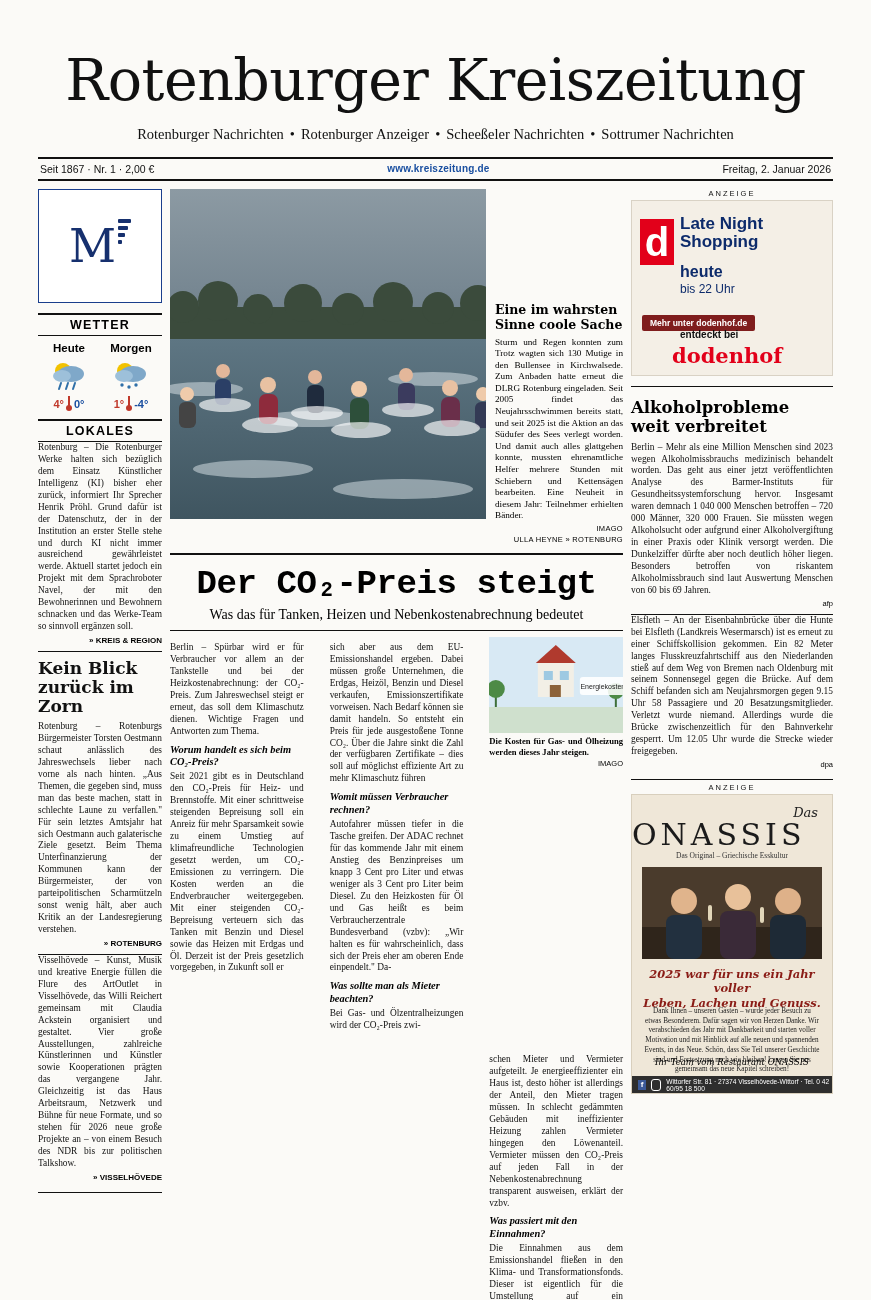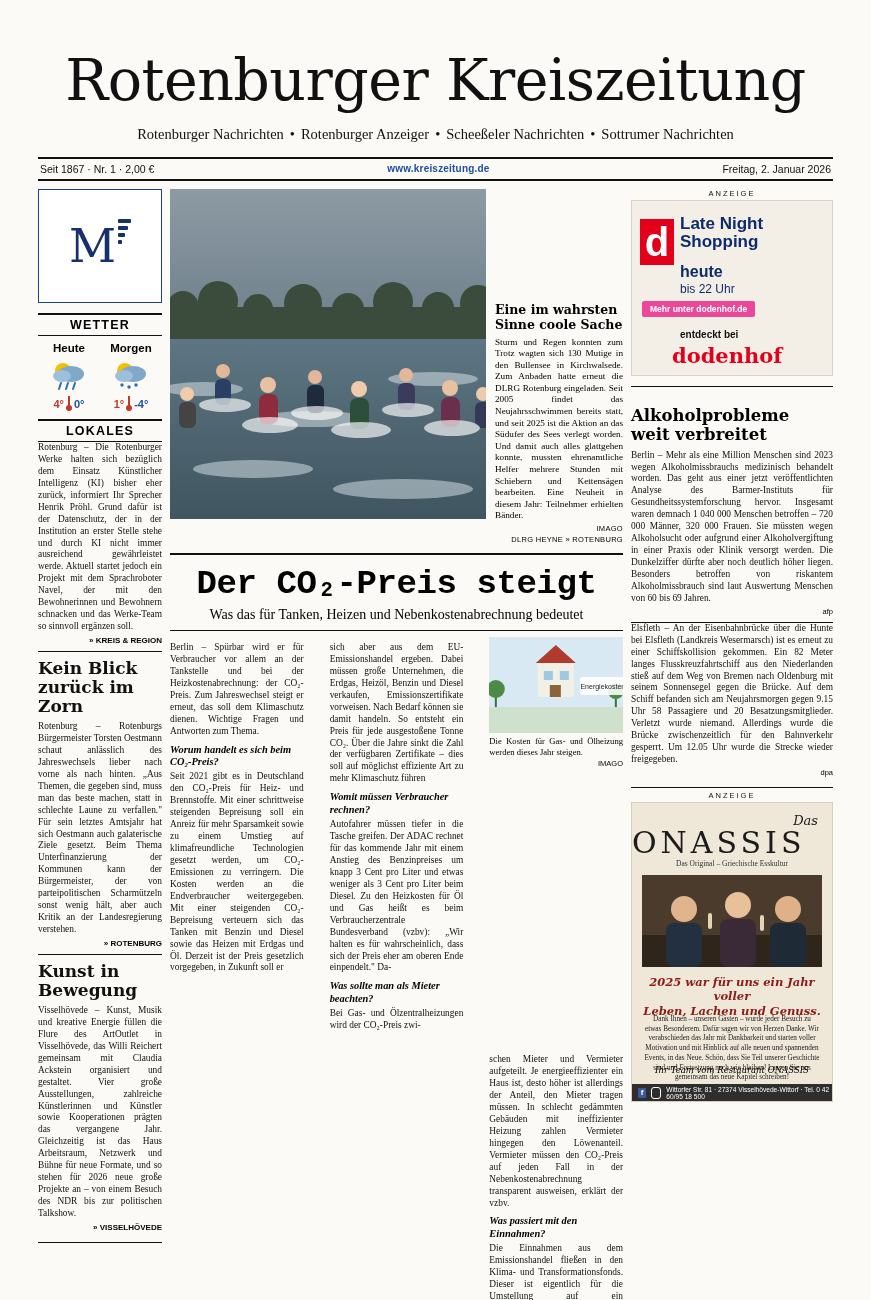--- a/index.html
+++ b/index.html
@@ -94,48 +94,48 @@
   }
   .thin-rule{border-top:1px solid #111;}
 
   .three{display:flex;gap:26px;margin-top:6px;}
   .three>div{flex:1;}
   .sub-head{
     font-family:Liberation Serif, serif;font-weight:bold;font-style:italic;font-size:10.4px;
     line-height:1.2;margin:6px 0 3px;
   }
   .img-cap{font-family:"Liberation Serif", serif;font-size:8.6px;line-height:1.25;text-align:justify;margin-top:3px;}
-  .img-cap b{font-weight:normal;}
+  .img-cap b{font-weight:bold;}
   .dpa{font-family:"Liberation Sans", sans-serif;font-size:7.5px;text-align:right;margin-top:2px;}
 
   
   .house-ill{width:100%;height:96px;background:linear-gradient(#cfe4f2,#eaf3f8);position:relative;overflow:hidden;}
 
   
   .anz-label{
     font-family:"Liberation Sans", sans-serif;font-size:7.5px;letter-spacing:2px;text-align:center;
     color:#111;padding-bottom:2px;
   }
   .ad-dodenhof{
     background:#f4efe6;border:1px solid #d9d2c5;height:174px;position:relative;overflow:hidden;
   }
   .d-badge{
     position:absolute;left:8px;top:18px;width:34px;height:46px;background:#e2001a;color:#fff;
     font-family:"Liberation Sans", sans-serif;font-weight:bold;font-size:40px;line-height:46px;text-align:center;
   }
   .ad-ln{position:absolute;left:48px;top:14px;color:#0d2b6b;font-family:"Liberation Sans", sans-serif;font-weight:bold;font-size:17px;line-height:1.08;}
   .ad-heute{position:absolute;left:48px;top:62px;color:#0d2b6b;font-family:"Liberation Sans", sans-serif;font-weight:bold;font-size:16px;}
   .ad-bis{position:absolute;left:48px;top:81px;color:#0d2b6b;font-family:"Liberation Sans", sans-serif;font-size:12px;}
-  .ad-more{position:absolute;left:10px;top:100px;background:#ec4899;color:#fff;font-family:"Liberation Sans", sans-serif;
+  .ad-more{position:absolute;left:10px;top:114px;background:#7f1d1d;color:#fff;font-family:"Liberation Sans", sans-serif;
            font-size:8.5px;font-weight:bold;padding:3px 8px;border-radius:2px;}
   .ad-entd{position:absolute;left:48px;top:128px;color:#111;font-family:"Liberation Sans", sans-serif;font-size:10px;font-weight:bold;}
   .ad-dod{position:absolute;left:40px;top:142px;color:#e2001a;font-family:"DejaVu Serif", serif;font-weight:bold;font-size:21px;}
 
   .right-head{
-    font-family:"DejaVu Serif", serif;font-weight:bold;font-size:16.5px;line-height:1.14;margin:20px 0 5px;
+    font-family:"DejaVu Serif", serif;font-weight:bold;font-size:16.5px;line-height:1.14;margin:12px 0 5px;
   }
   .rc-cols{display:flex;gap:8px;}
   .rc-cols>div{flex:1;}
 
   
   .ad-onassis{
     background:#efe7d8;border:1px solid #d8cfbd;height:298px;position:relative;overflow:hidden;
   }
   .on-das{position:absolute;right:14px;top:10px;font-family:"DejaVu Serif", serif;font-style:italic;font-size:13px;color:#222;}
   .on-title{position:absolute;left:0;right:0;top:22px;text-align:left;font-family:"DejaVu Serif", serif;
@@ -243,21 +243,20 @@
 
       <div>
         <div class="art-head">Kein Blick zurück im Zorn</div>
         <div class="body-txt">Rotenburg – Rotenburgs Bürgermeister Torsten Oestmann schaut anlässlich des Jahreswechsels lieber nach vorne als nach hinten. „Aus Themen, die gegeben sind, muss man das beste machen, statt in schlechte Laune zu verfallen." Für sein letztes Amtsjahr hat sich Oestmann auch galaterische Ziele gesetzt. Beim Thema Unterfinanzierung der Kommunen kann der Bürgermeister, der von parteipolitischen Scharmützeln sonst wenig hält, aber auch Kritik an der Landesregierung verstehen.</div>
         <div class="byline">» ROTENBURG</div>
       </div>
 
       <div class="hr-dark"></div>
 
       <div>
-        <div class="art-head">Kunst in Bewegung</div>
         <div class="body-txt">Visselhövede – Kunst, Musik und kreative Energie füllen die Flure des ArtOutlet in Visselhövede, das Willi Reichert gemeinsam mit Claudia Ackstein organisiert und gestaltet. Vier große Ausstellungen, zahlreiche Künstlerinnen und Künstler sowie Kooperationen prägten das vergangene Jahr. Gleichzeitig ist das Haus Arbeitsraum, Netzwerk und Bühne für neue Formate, und so stehen für 2026 neue große Projekte an – von einem Besuch des NDR bis zur politischen Talkshow.</div>
         <div class="byline">» VISSELHÖVEDE</div>
       </div>
 
       <div class="hr-dark" style="margin-top:10px"></div>
 
     </div>
 
     <div class="col-mid">
 
@@ -323,21 +322,21 @@
                     <ellipse cx="289" cy="239" rx="28" ry="8"></ellipse>
               </g>
             </svg>
           </div>
         </div>
         <div style="width:128px;flex:0 0 128px;padding-top:108px;">
           <div class="cap-head">Eine im wahrsten Sinne coole Sache</div>
           <div class="cap-txt">Sturm und Regen konnten zum Trotz wagten sich 130 Mutige in den Bullensee in Kirchwalsede. Zum Anbaden hatte erneut die DLRG Rotenburg eingeladen. Seit 2005 findet das Neujahrsschwimmen bereits statt, und seit 2025 ist die Aktion an das Südufer des Sees verlegt worden. Und damit auch alles glattgehen konnte, mussten ehrenamtliche Helfer mehrere Stunden mit Schiebern und Kettensägen bearbeiten. Eine Neuheit in diesem Jahr: Teilnehmer erhielten Bänder.</div>
           <div class="cap-credit">IMAGO</div>
           <div class="cap-credit">
-            <span>DLRG HEYNE</span>
+            <span>ULLA HEYNE</span>
             <span>» ROTENBURG</span>
           </div>
         </div>
       </div>
 
       <div class="main-rule"></div>
 
       <div>
         <div class="main-head">Der CO₂-Preis steigt</div>
         <div class="main-sub">Was das für Tanken, Heizen und Nebenkostenabrechnung bedeutet</div>

